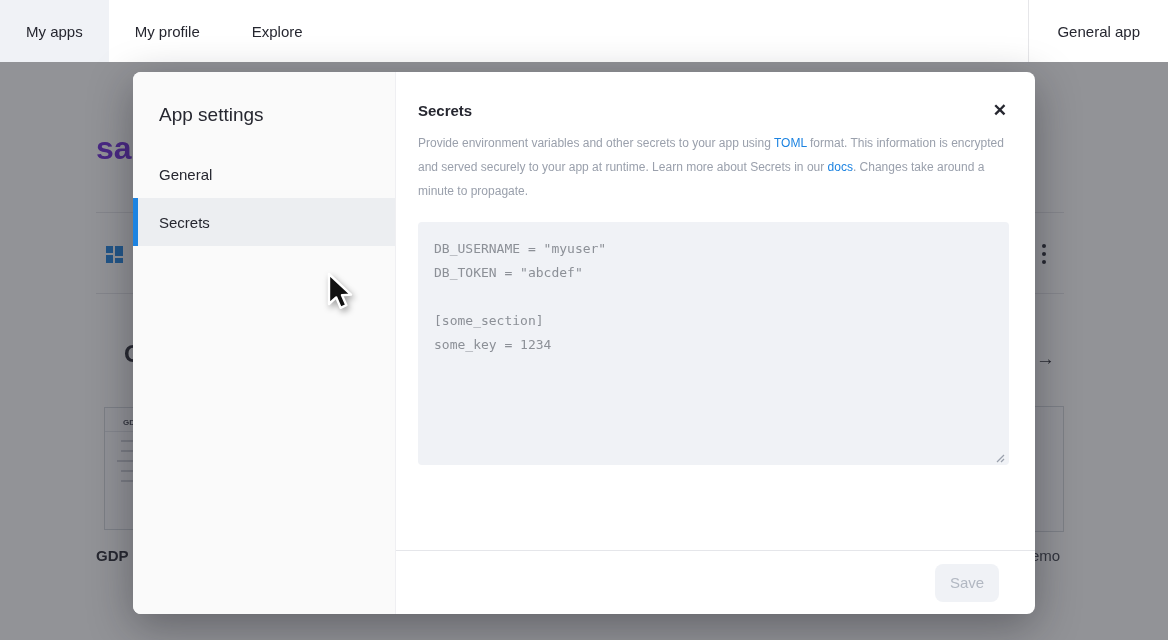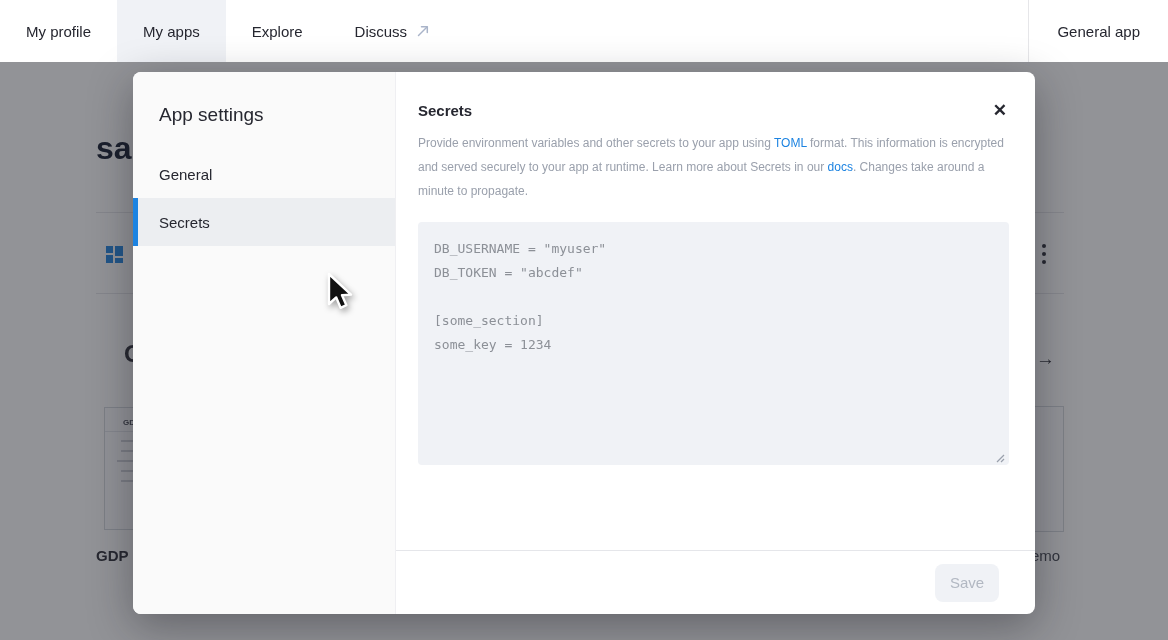--- a/index.html
+++ b/index.html
@@ -28,21 +28,21 @@
   .tab.active { background:#f0f2f6; }
   .tab .ext-arrow { margin-left:9px; display:flex; align-items:center; }
   .nav-spacer { flex:1; }
   .nav-create {
     display:flex; align-items:center; padding:0 28px;
     border-left:1px solid #e6e6e9; font-size:15px;
   }
 
   
   .bg-page { position:absolute; inset:0; z-index:1; background:#fff; }
-  .bg-heading { position:absolute; left:96px; top:130px; font-size:32px; font-weight:600; color:#0f172a; }
+  .bg-heading { position:absolute; left:96px; top:130px; font-size:32px; font-weight:600; color:#6d28d9; }
   .bg-rule { position:absolute; left:96px; width:968px; height:1px; background:#e4e5e8; }
   .grid-icon { position:absolute; left:106px; top:246px; width:17px; height:17px; }
   .grid-icon i { position:absolute; background:#1c83e1; display:block; }
   .kebab { position:absolute; left:1042px; top:244px; width:5px; }
   .kebab i { display:block; width:4px; height:4px; border-radius:50%; background:#262730; margin:0 0 4px 0; }
   .bg-subheading { position:absolute; left:96px; top:340px; font-size:24px; font-weight:600;margin-left:28px; }
   .bg-arrow { position:absolute; left:1036px; top:348px; font-size:19px; color:#262730; }
   .bg-card-left {
     position:absolute; left:104px; top:407px; width:330px; height:123px;
     border:1px solid #d3d6dc; background:#fdfdfe;
@@ -147,32 +147,23 @@
     </div>
   </div>
   <div class="bg-card-right"></div>
   <div class="bg-label-left">GDP</div>
   <div class="bg-label-right">emo</div>
 </div>
 
 <div class="overlay"></div>
 
 <div class="nav">
+  <div class="tab active">My apps</div>
   <div class="tab">My profile</div>
-  <div class="tab active">My apps</div>
   <div class="tab">Explore</div>
-  <div class="tab">
-    <span>Discuss</span>
-    <span class="ext-arrow">
-      <svg width="14" height="14" viewBox="0 0 14 14">
-          <path d="M2.5 11.5 L11 3" stroke="#a9b4c9" stroke-width="1.5" fill="none" stroke-linecap="round"></path>
-          <path d="M5.5 2.7 L11.3 2.7 L11.3 8.5" stroke="#a9b4c9" stroke-width="1.5" fill="none" stroke-linecap="round" stroke-linejoin="round"></path>
-        </svg>
-    </span>
-  </div>
   <div class="nav-spacer"></div>
   <div class="nav-create">General app</div>
 </div>
 
 <div class="modal">
   <div class="modal-sidebar">
     <div class="modal-sidebar-title">App settings</div>
     <div class="side-item">General</div>
     <div class="side-item selected">Secrets</div>
   </div>

